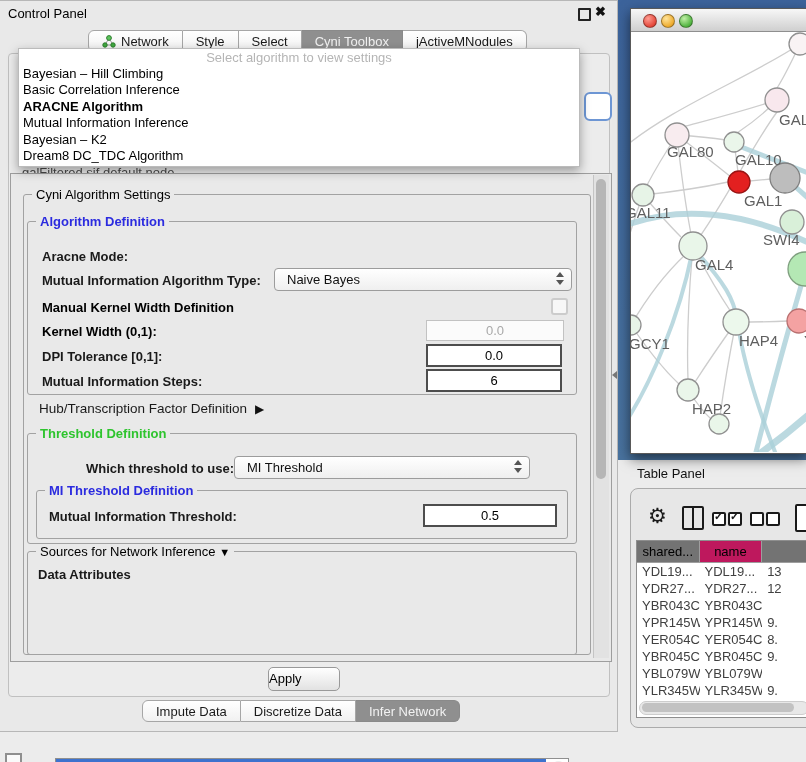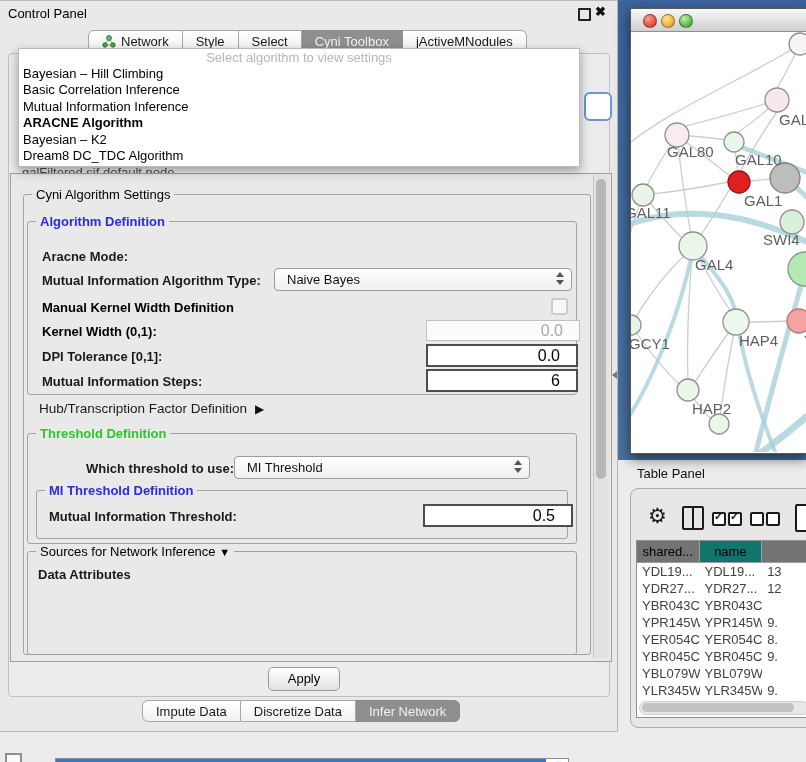--- a/index.html
+++ b/index.html
@@ -38,33 +38,33 @@
   .legend{position:absolute;top:-8px;left:8px;background:#e9e9e9;padding:0 4px;font-size:13px;white-space:nowrap}
   .legend.blue{color:#2b2bdf;font-weight:bold}
   .legend.green{color:#2ec42e;font-weight:bold}
   .flabel{position:absolute;font-size:13px;font-weight:bold;color:#1a1a1a;white-space:nowrap}
   .flabel.dis{color:#000000}
   .combo{position:absolute;height:21px;background:linear-gradient(#ffffff,#efefef);border:1px solid #9c9c9c;
          border-radius:4px;font-size:13px;line-height:21px;padding-left:12px;color:#111;cursor:pointer}
   .combo .arrows{position:absolute;right:7px;top:3px;display:flex;flex-direction:column;gap:3px}
   .combo .up{width:0;height:0;border-left:4px solid transparent;border-right:4px solid transparent;border-bottom:5px solid #555}
   .combo .down{width:0;height:0;border-left:4px solid transparent;border-right:4px solid transparent;border-top:5px solid #555}
-  .tfield{position:absolute;background:#fff;font-size:16px;text-align:right;padding-right:16px}
+  .tfield{position:absolute;background:#fff;font-size:13px;text-align:center;padding-right:0}
   .tfield.strong{border:2px solid #4d4d4d;color:#000;height:19px;line-height:19px}
   .tfield.dis{border:1px solid #c2c2c2;color:#a9a9a9;background:#fbfbfb;height:19px;line-height:19px}
   #manual-checkbox{left:549px;top:125px;width:13px;height:13px;border:2px solid #cccccc;border-radius:3px;background:#f7f7f7}
   .expander{position:absolute;font-size:13.5px;color:#1a1a1a;cursor:pointer}
   .expander .arr{margin-left:8px;font-size:12px;color:#111}
   
   #attr-list{left:44px;top:584px;width:512px;height:67px;background:#fff;border:1px solid #8f8f8f;overflow:hidden}
   .attr-item{height:16.4px;line-height:16.4px;font-size:13px;color:#fff;padding-left:8px;width:482px;cursor:pointer}
   #attr-vscroll{left:497px;top:2px;width:11px;height:62px;background:#ededed;border-radius:5px}
   
   #apply-btn{left:268px;top:666px;width:70px;height:22px;background:linear-gradient(#ffffff,#e2e2e2);
-             border:1px solid #999;border-radius:5px;font-size:13px;text-align:center;line-height:22px;cursor:pointer}
+             border:1px solid #999;border-radius:5px;font-size:13px;line-height:22px;cursor:pointer}
   
   #desktop-blue{left:618px;top:0;width:188px;height:460px;background:linear-gradient(#3c639b,#49739f)}
   #net-window{left:630px;top:8px;width:176px;height:444px;border:1px solid #595959;box-shadow:0 5px 12px rgba(0,0,0,.55);background:#fff}
   #net-titlebar{left:0;top:0;width:100%;height:22px;background:linear-gradient(#f7f7f7,#cfcfcf);border-bottom:1px solid #8f8f8f}
   .tl{position:absolute;top:5px;width:12px;height:12px;border-radius:50%;border:1px solid rgba(0,0,0,.35);cursor:pointer}
   #tl-red{left:12px;background:radial-gradient(circle at 35% 30%,#ff9d92,#e4473a 70%)}
   #tl-yellow{left:30px;background:radial-gradient(circle at 35% 30%,#ffe49a,#eeab2e 70%)}
   #tl-green{left:48px;background:radial-gradient(circle at 35% 30%,#c0efa6,#52b441 70%)}
   #net-canvas{left:0;top:23px;width:175px;height:420px;background:#fff;overflow:hidden}
   .nlabel{font-size:15px;fill:#5f5f5f}
@@ -76,21 +76,21 @@
   #tp-panel{left:630px;top:488px;width:184px;height:238px;background:#e7e7e7;border:1px solid #ababab;border-radius:8px}
   #tp-gear{left:648px;top:504px;font-size:21px;color:#1a1a1a;cursor:pointer}
   #tp-split{left:682px;top:506px;width:18px;height:20px;border:2px solid #1a1a1a;border-radius:2px;cursor:pointer}
   #tp-split i{position:absolute;left:8px;top:0;width:2px;height:20px;background:#1a1a1a}
   .cbx{position:absolute;width:10px;height:10px;border:2px solid #1a1a1a;border-radius:2px;background:#fff;cursor:pointer}
   .cbx .tick{position:absolute;left:0px;top:-4px;font-size:11px;font-weight:bold;color:#1a1a1a}
   #tp-doc{left:795px;top:504px;width:16px;height:24px;border:2px solid #1a1a1a;background:#fff;border-radius:2px;cursor:pointer}
   #tp-table{left:636px;top:540px;width:176px;height:176px;border:1px solid #8e8e8e;background:#fff;overflow:hidden}
   #tbl-header{display:flex;height:22px}
   .hcell{font-size:13px;text-align:center;line-height:22px;border-right:1px solid #9e9e9e;border-bottom:1px solid #9e9e9e;
-         background:#0f766e;box-sizing:border-box;cursor:pointer;overflow:hidden;white-space:nowrap}
+         background:#be185d;box-sizing:border-box;cursor:pointer;overflow:hidden;white-space:nowrap}
   .hcell.selcol{background:#737373}
   .trow{display:flex;height:17px;cursor:pointer}
   .tcell{font-size:13px;line-height:17px;padding-left:5px;box-sizing:border-box;overflow:hidden;white-space:nowrap;color:#404040}
   #tbl-hscroll{left:2px;top:160px;width:168px;height:12px;background:#e8e8e8;border:1px solid #cdcdcd;border-radius:7px;position:absolute}
   #tbl-hthumb{left:2px;top:1px;width:152px;height:9px;background:#c2c2c2;border-radius:5px;position:absolute}
   #bl-icon{left:5px;top:753px;width:13px;height:12px;border:2px solid #8f8f8f;background:#fafafa}
 </style>
 </head>
 <body>
 
@@ -126,22 +126,22 @@
   <div class="abs" id="content-panel"></div>
 
   <div class="abs" id="occl-combo"></div>
   <div class="abs" id="occl-text">galFiltered.sif default node</div>
 
   <div class="abs" id="algo-overlay">
     <div id="algo-prompt">Select algorithm to view settings</div>
     <div id="algo-items">
         <div class="algo-item">Bayesian – Hill Climbing</div>
         <div class="algo-item">Basic Correlation Inference</div>
+        <div class="algo-item bold">ARACNE Algorithm</div>
         <div class="algo-item">Mutual Information Inference</div>
-        <div class="algo-item bold">ARACNE Algorithm</div>
         <div class="algo-item">Bayesian – K2</div>
         <div class="algo-item">Dream8 DC_TDC Algorithm</div>
       </div>
   </div>
 
   <div class="abs" id="settings-panel">
     <div class="abs" id="settings-vscroll">
       <div class="abs" id="settings-vthumb"></div>
     </div>
 

